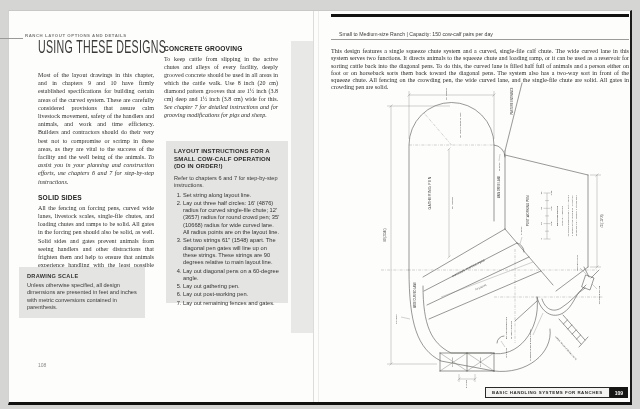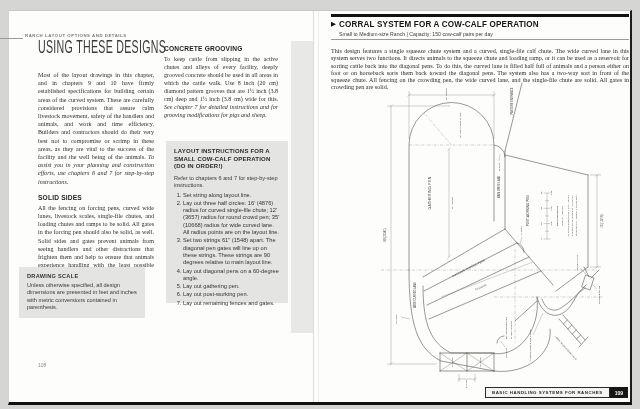--- a/index.html
+++ b/index.html
@@ -93,24 +93,20 @@
       <li>Lay out diagonal pens on a 60-degree angle.</li>
       <li>Lay out gathering pen.</li>
       <li>Lay out post-working pen.</li>
       <li>Lay out remaining fences and gates.</li>
     </ol>
   </div>
 
   <div class="pagenum-l">108</div>
 
   <div class="r-blackbar"></div>
-  <div class="r-titlerow">
-    <span class="r-marker">▶</span>
-    <span class="r-title">CORRAL SYSTEM FOR A COW-CALF OPERATION</span>
-  </div>
   <div class="r-subtitle">Small to Medium-size Ranch   |   Capacity: 150 cow-calf pairs per day</div>
   <div class="r-hairline"></div>
   <p class="r-intro serif">This design features a single squeeze chute system and a curved, single-file calf chute. The wide curved lane in this system serves two functions. It directs animals to the squeeze chute and loading ramp, or it can be used as a reservoir for sorting cattle back into the diagonal pens. To do this, the curved lane is filled half full of animals and a person either on foot or on horseback sorts them back toward the diagonal pens. The system also has a two-way sort in front of the squeeze chute. All fencing on the crowding pen, the wide curved lane, and the single-file chute are solid. All gates in crowding pen are solid.</p>
 
   <svg class="diagram" width="298" height="312" viewBox="0 0 298 312">
 
     <g class="g-dash">
       <path d="M50,189 H266"></path>
       <path d="M163,216 H272"></path>
       <path d="M184,168 V262"></path>

